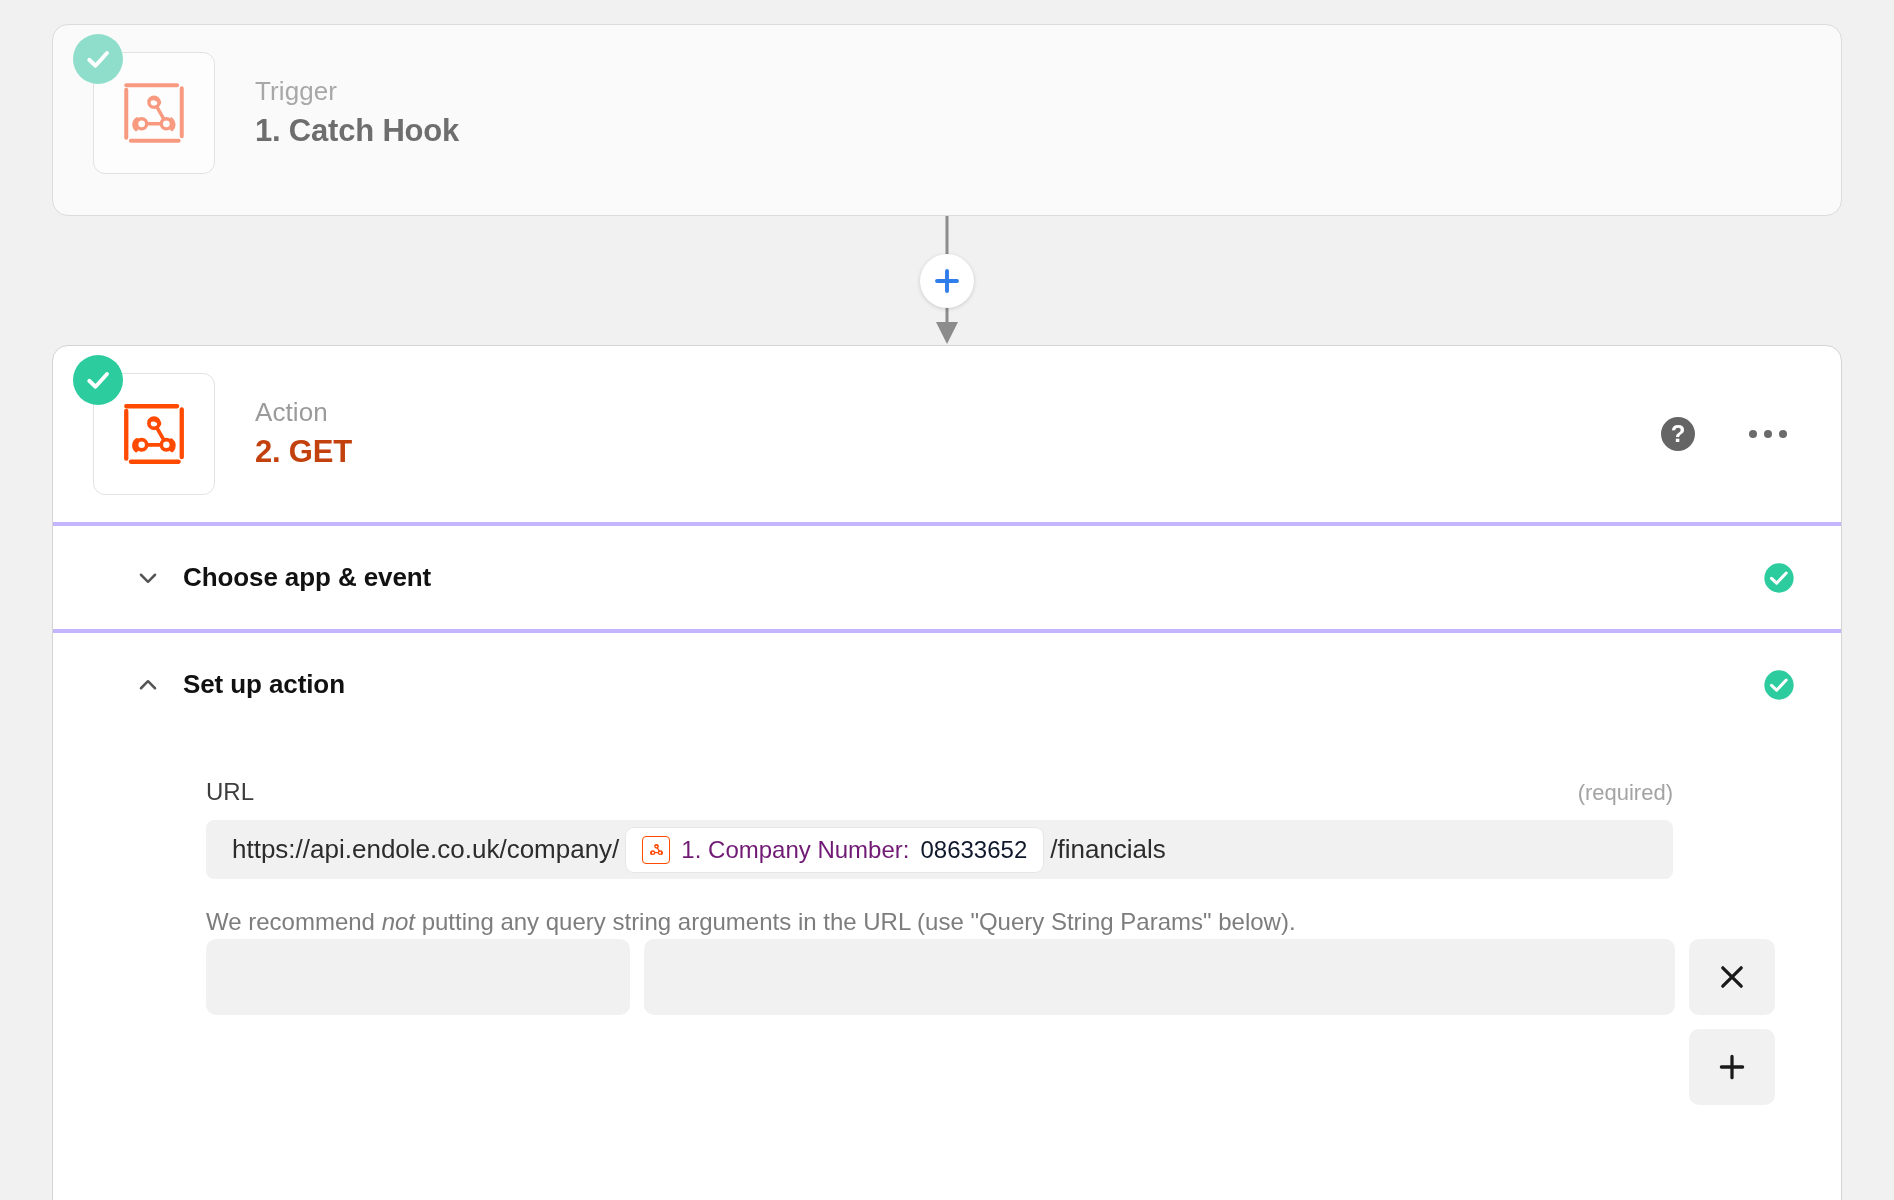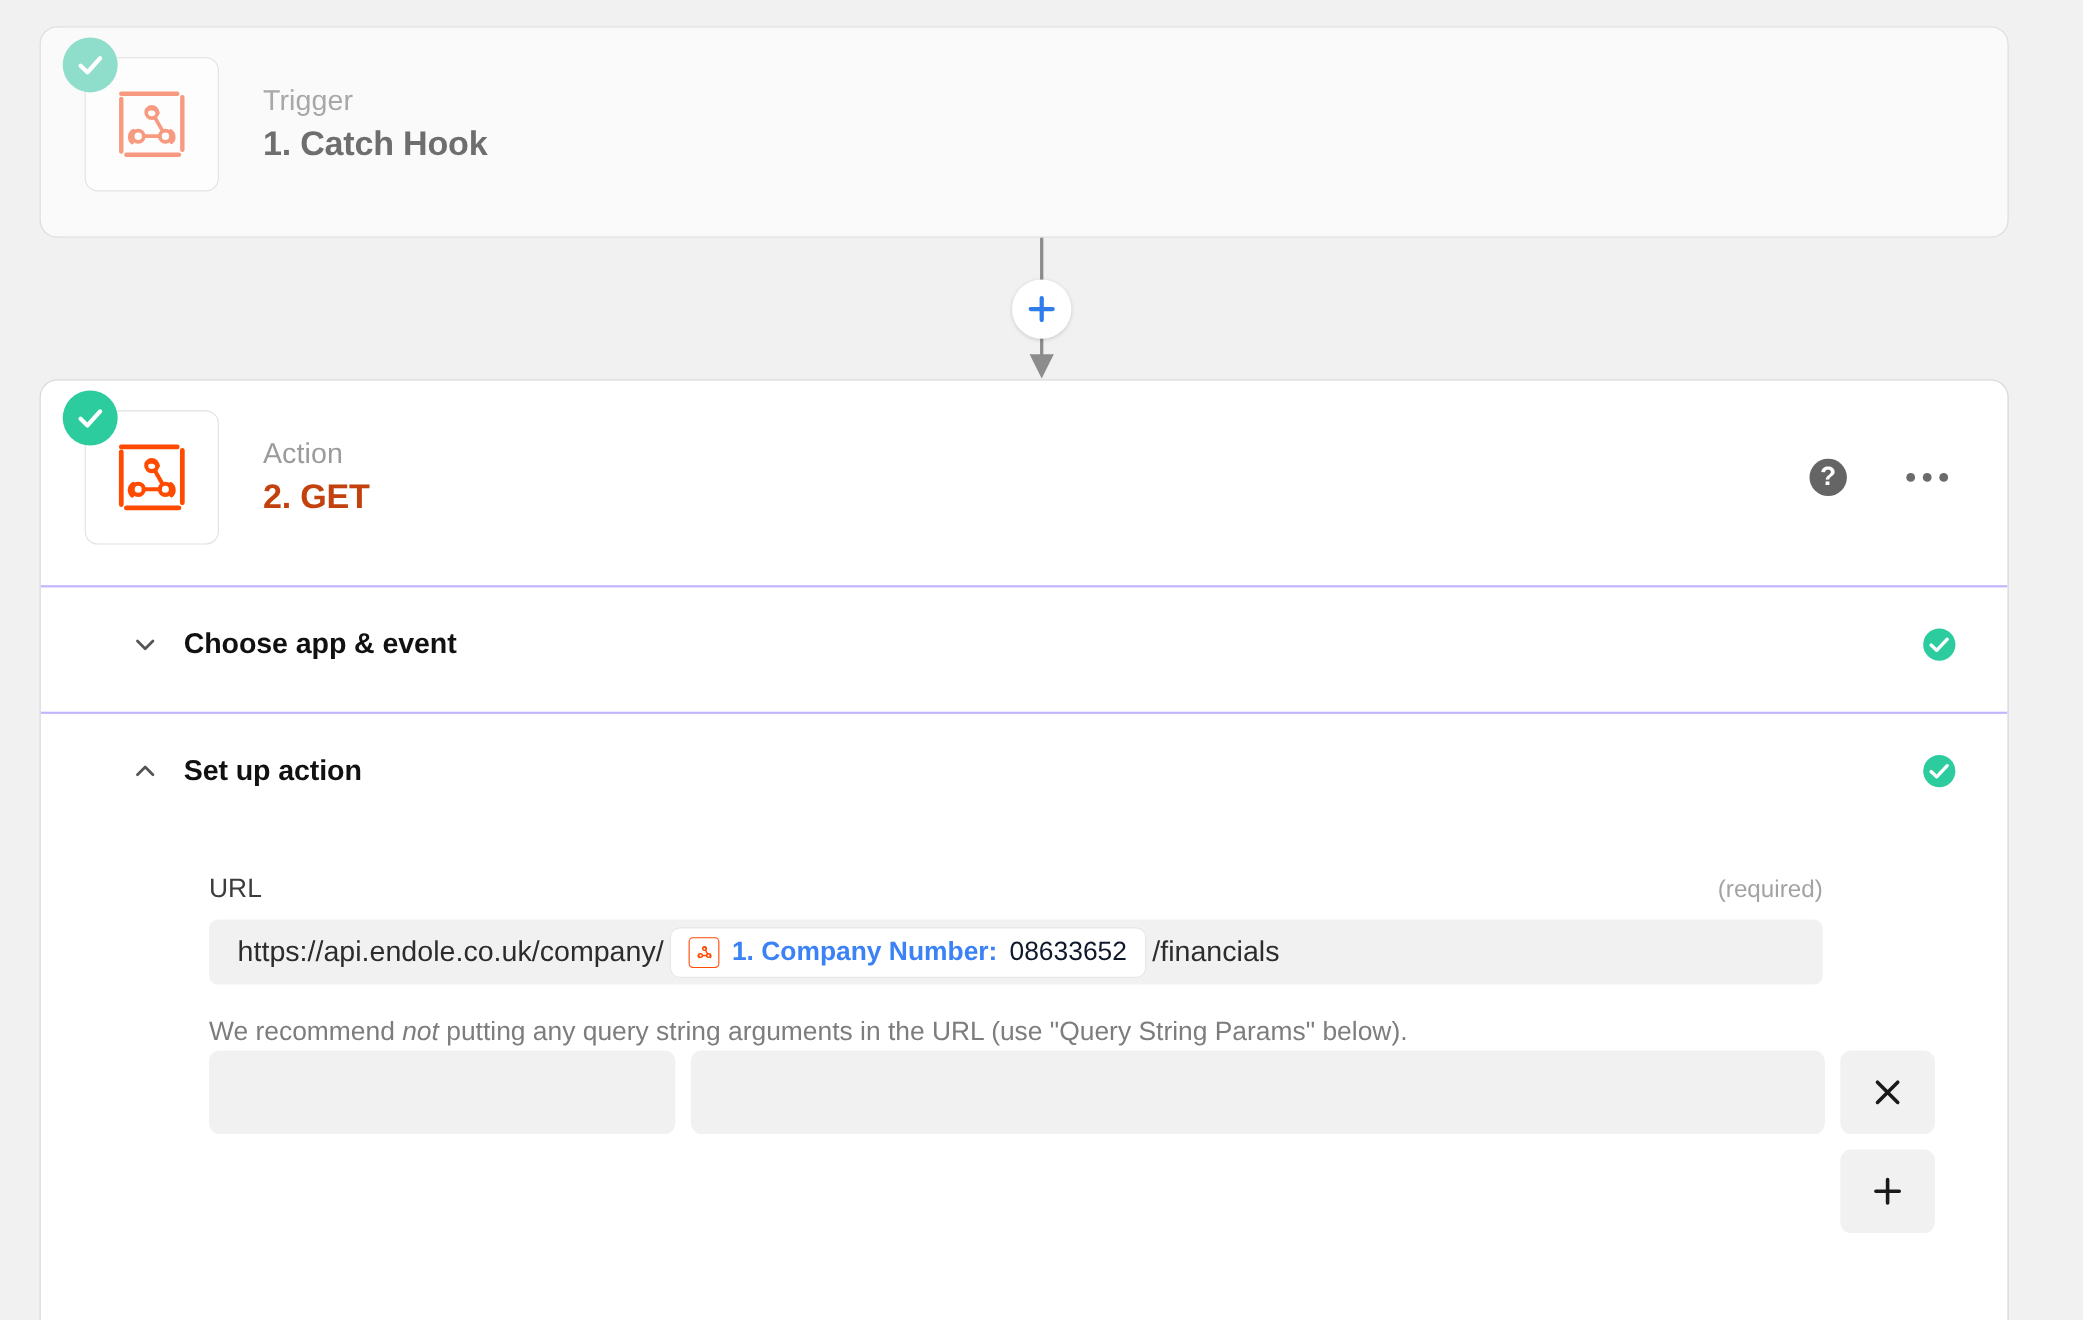--- a/index.html
+++ b/index.html
@@ -17,21 +17,21 @@
     position: relative;
     width: 1894px;
     height: 1200px;
     background: #f1f1f1;
     padding: 0;
   }
 
   
   .step-card {
     position: absolute;
-    left: 36px;
+    left: 52px;
     width: 1790px;
     border: 1px solid #d4d4d4;
     border-radius: 16px;
     background: #ffffff;
   }
 
   .step-card.trigger-card {
     top: 24px;
     height: 192px;
     background: #fafafa;
@@ -174,21 +174,21 @@
     background: #ffffff;
     box-shadow: 0 1px 4px rgba(0,0,0,.16);
     display: flex;
     align-items: center;
     justify-content: center;
     pointer-events: auto;
     cursor: pointer;
   }
 
   
-  .accordion-section { border-top: 2px solid #c4b5fd; margin-top: 10px; }
+  .accordion-section { border-top: 4px solid #c4b5fd; }
 
   .accordion-head {
     position: relative;
     display: flex;
     align-items: center;
     height: 103px;
     padding-left: 83px;
     cursor: pointer;
   }
   .accordion-chevron {
@@ -268,22 +268,22 @@
     height: 28px;
     border: 1.6px solid #ff4a00;
     border-radius: 4px;
     display: flex;
     align-items: center;
     justify-content: center;
     flex: 0 0 28px;
   }
   .token-label {
     font-size: 24px;
-    font-weight: 700;
-    color: #3b82f6;
+    font-weight: 400;
+    color: #701a75;
     white-space: nowrap;
   }
   .token-value {
     font-size: 24px;
     color: #0f172a;
     white-space: nowrap;
   }
 
   .field-help {
     margin-top: 26px;

